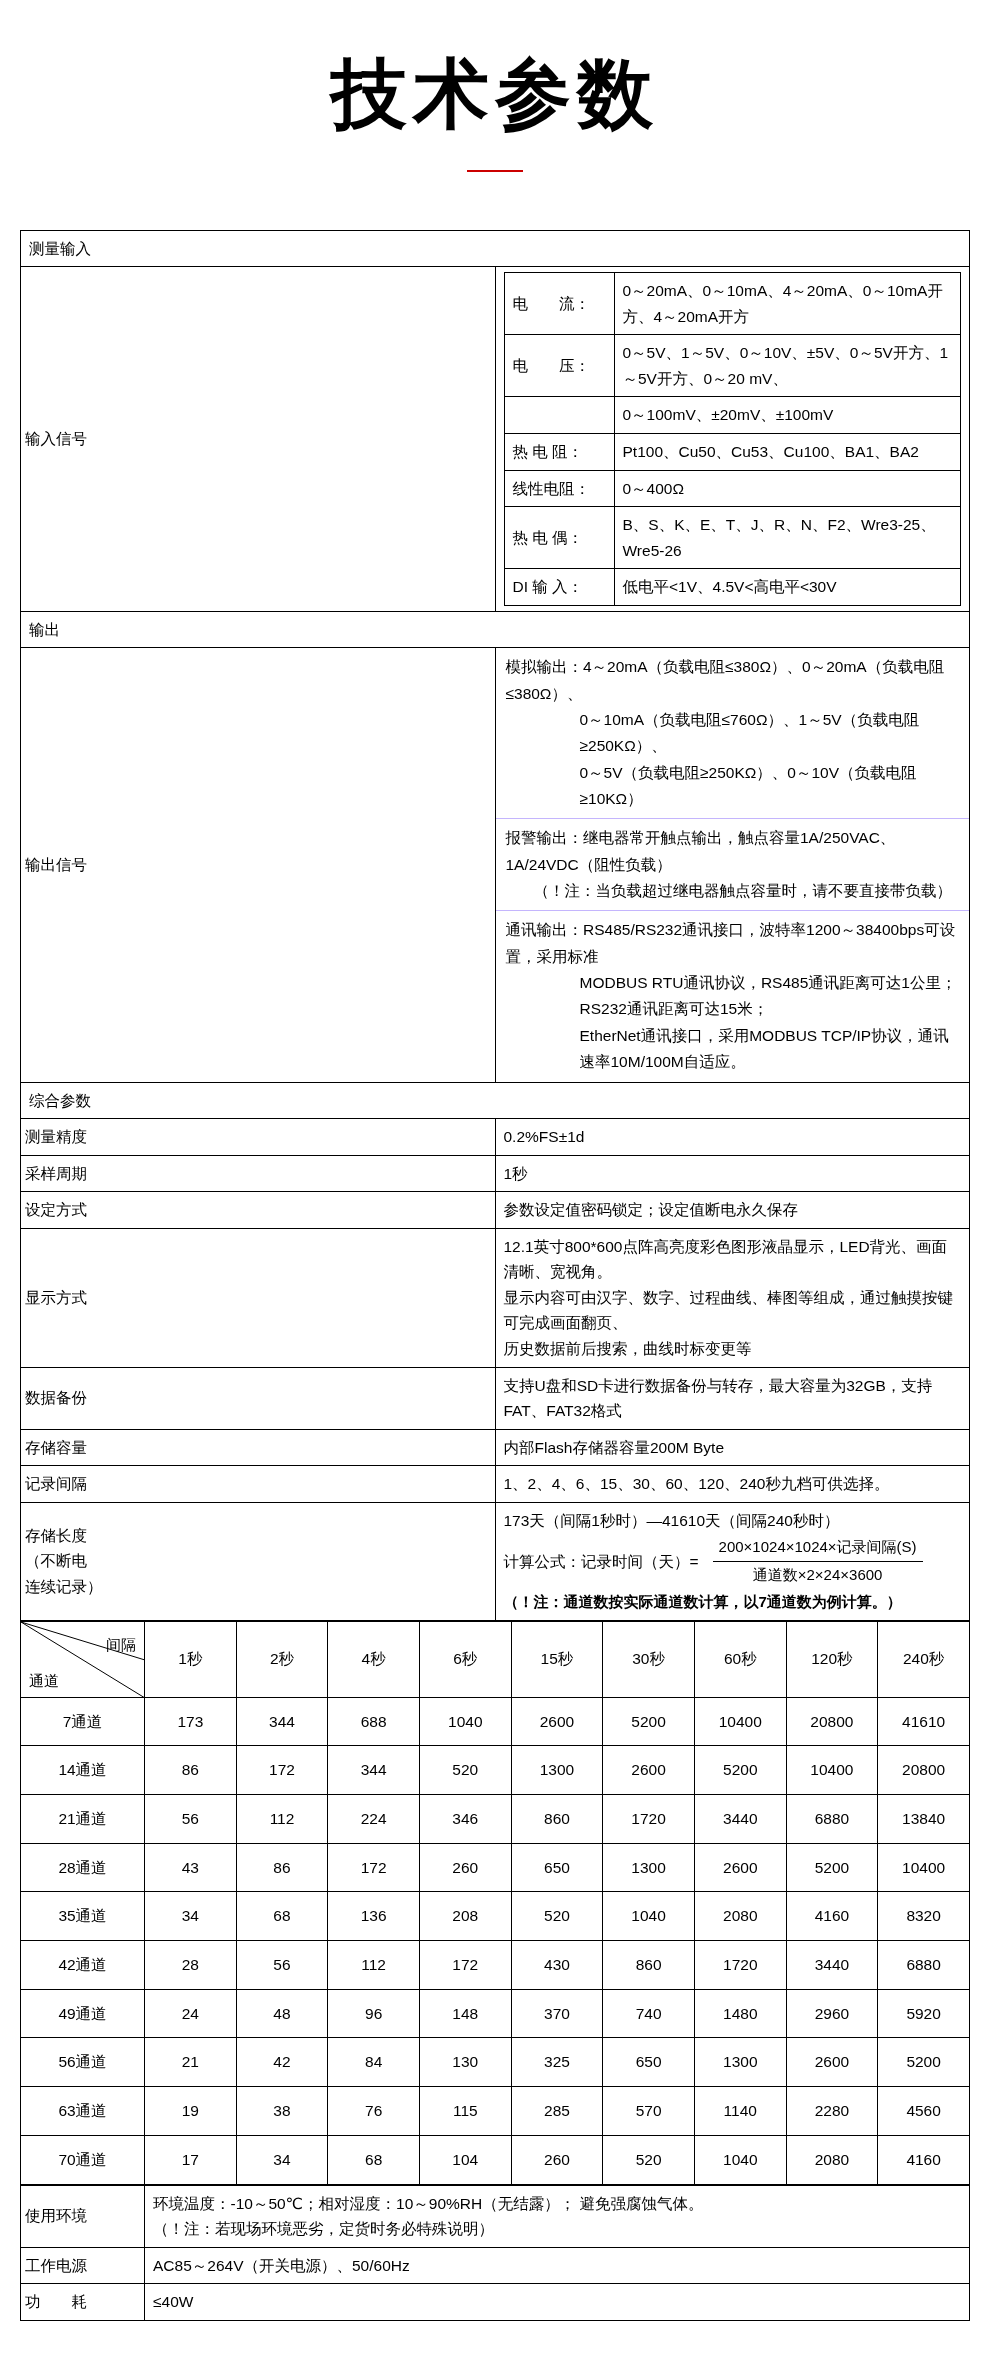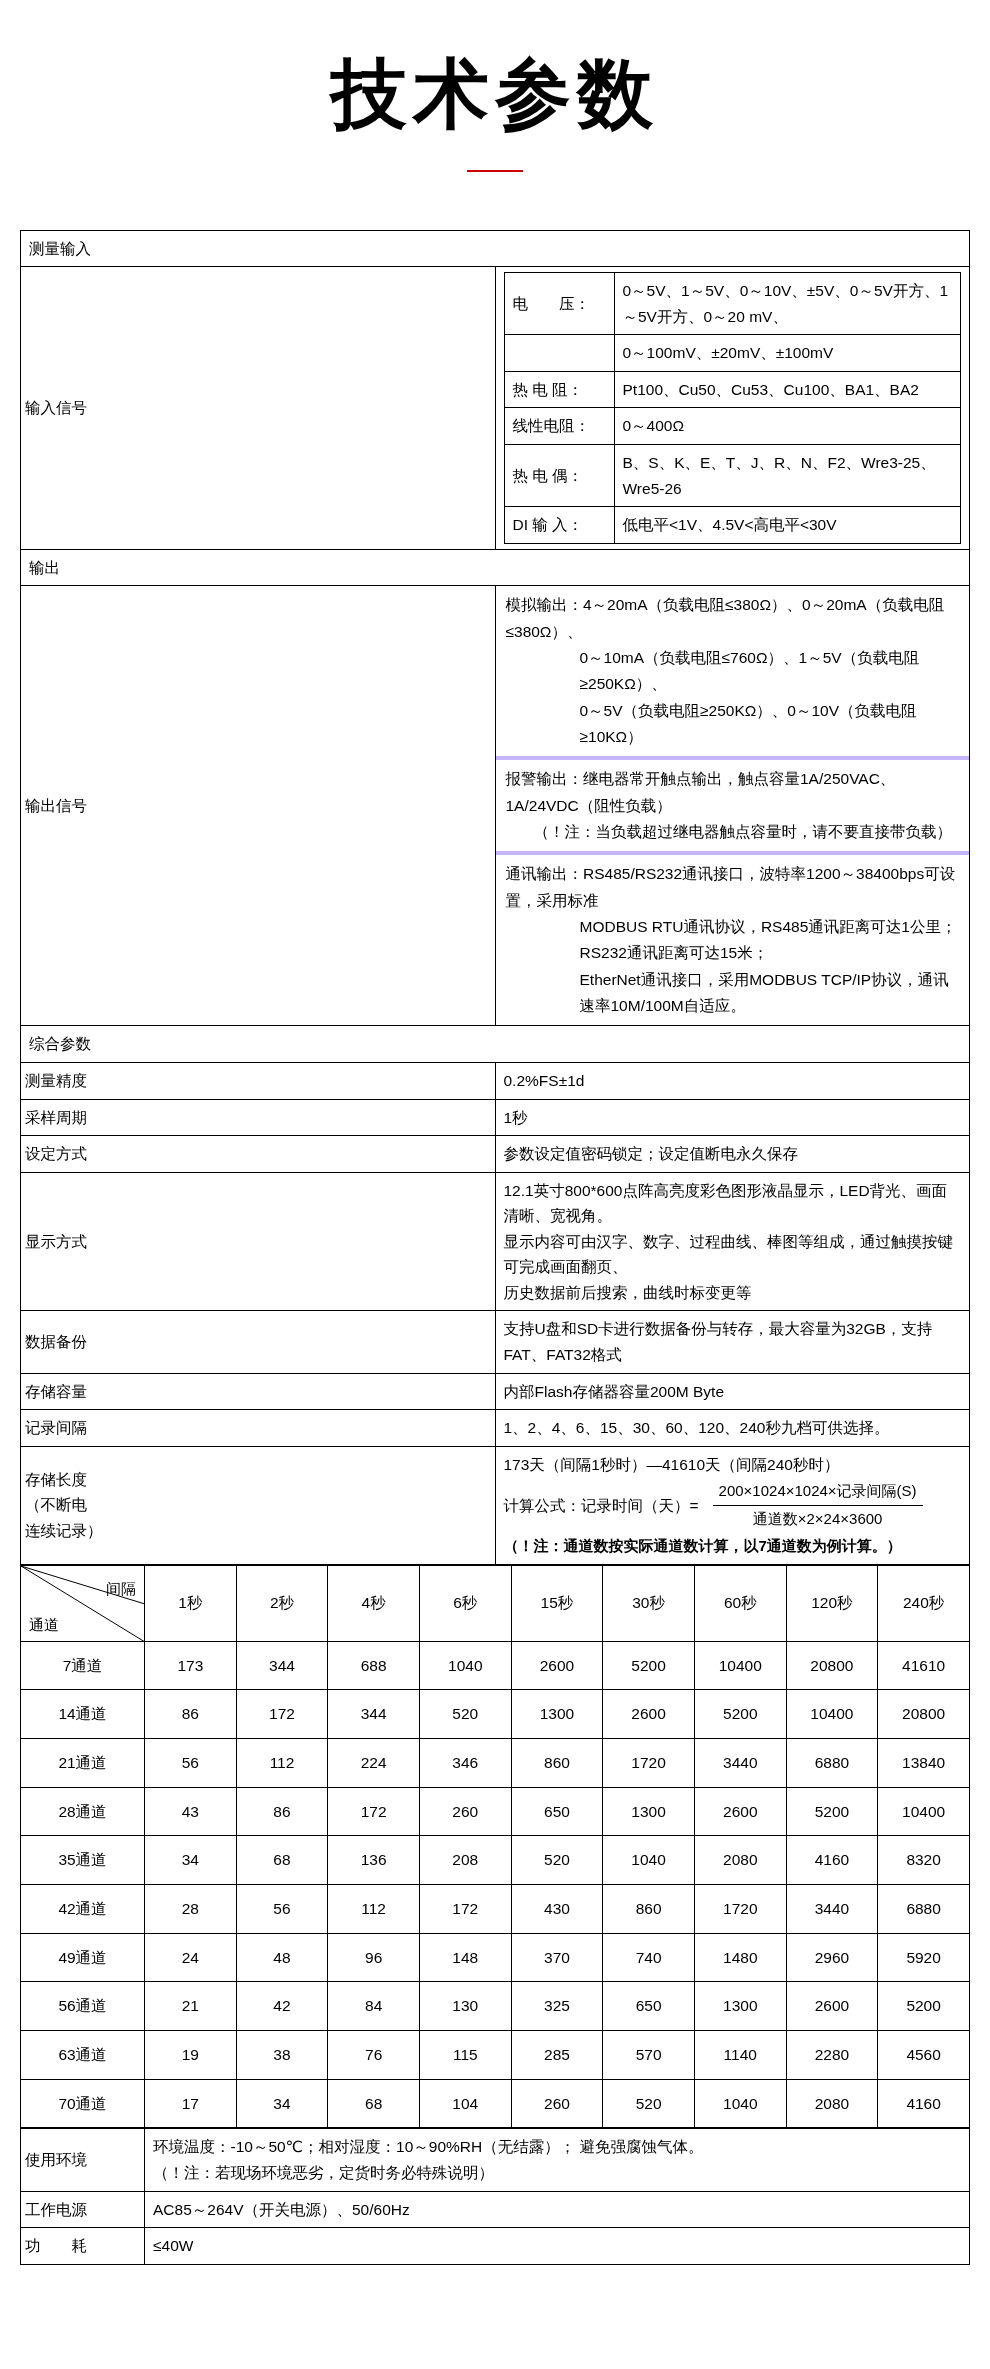--- a/index.html
+++ b/index.html
@@ -80,21 +80,21 @@
     white-space: nowrap;
   }
   .pad-cell { padding: 6px 10px; }
   .nested {
     border-collapse: collapse;
     width: 100%;
     margin: 0;
   }
   .nested > tbody > tr > td {
     border: none;
-    border-bottom: 4px solid #c4b5fd;
+    border-bottom: 1px solid #c4b5fd;
     padding: 6px 10px;
     font-size: 15.5px;
     line-height: 1.7;
   }
   .nested > tbody > tr:last-child > td {
     border-bottom: none;
   }
   .indent-line { display: block; padding-left: 74px; }
   .indent-line2 { display: block; padding-left: 28px; }
   .formula-row {
@@ -183,20 +183,24 @@
     <table class="spec">
       <tbody>
         <tr class="sechead">
           <td colspan="2">测量输入</td>
         </tr>
         <tr>
           <td class="lbl">输入信号</td>
           <td class="pad-cell">
             <table class="inner">
               <tbody>
+                <tr>
+                  <td class="k">电　　流：</td>
+                  <td>0～20mA、0～10mA、4～20mA、0～10mA开方、4～20mA开方</td>
+                </tr>
                 <tr>
                   <td class="k">电　　压：</td>
                   <td>0～5V、1～5V、0～10V、±5V、0～5V开方、1～5V开方、0～20 mV、</td>
                 </tr>
                 <tr>
                   <td class="k"></td>
                   <td>0～100mV、±20mV、±100mV</td>
                 </tr>
                 <tr>
                   <td class="k">热 电 阻：</td>

